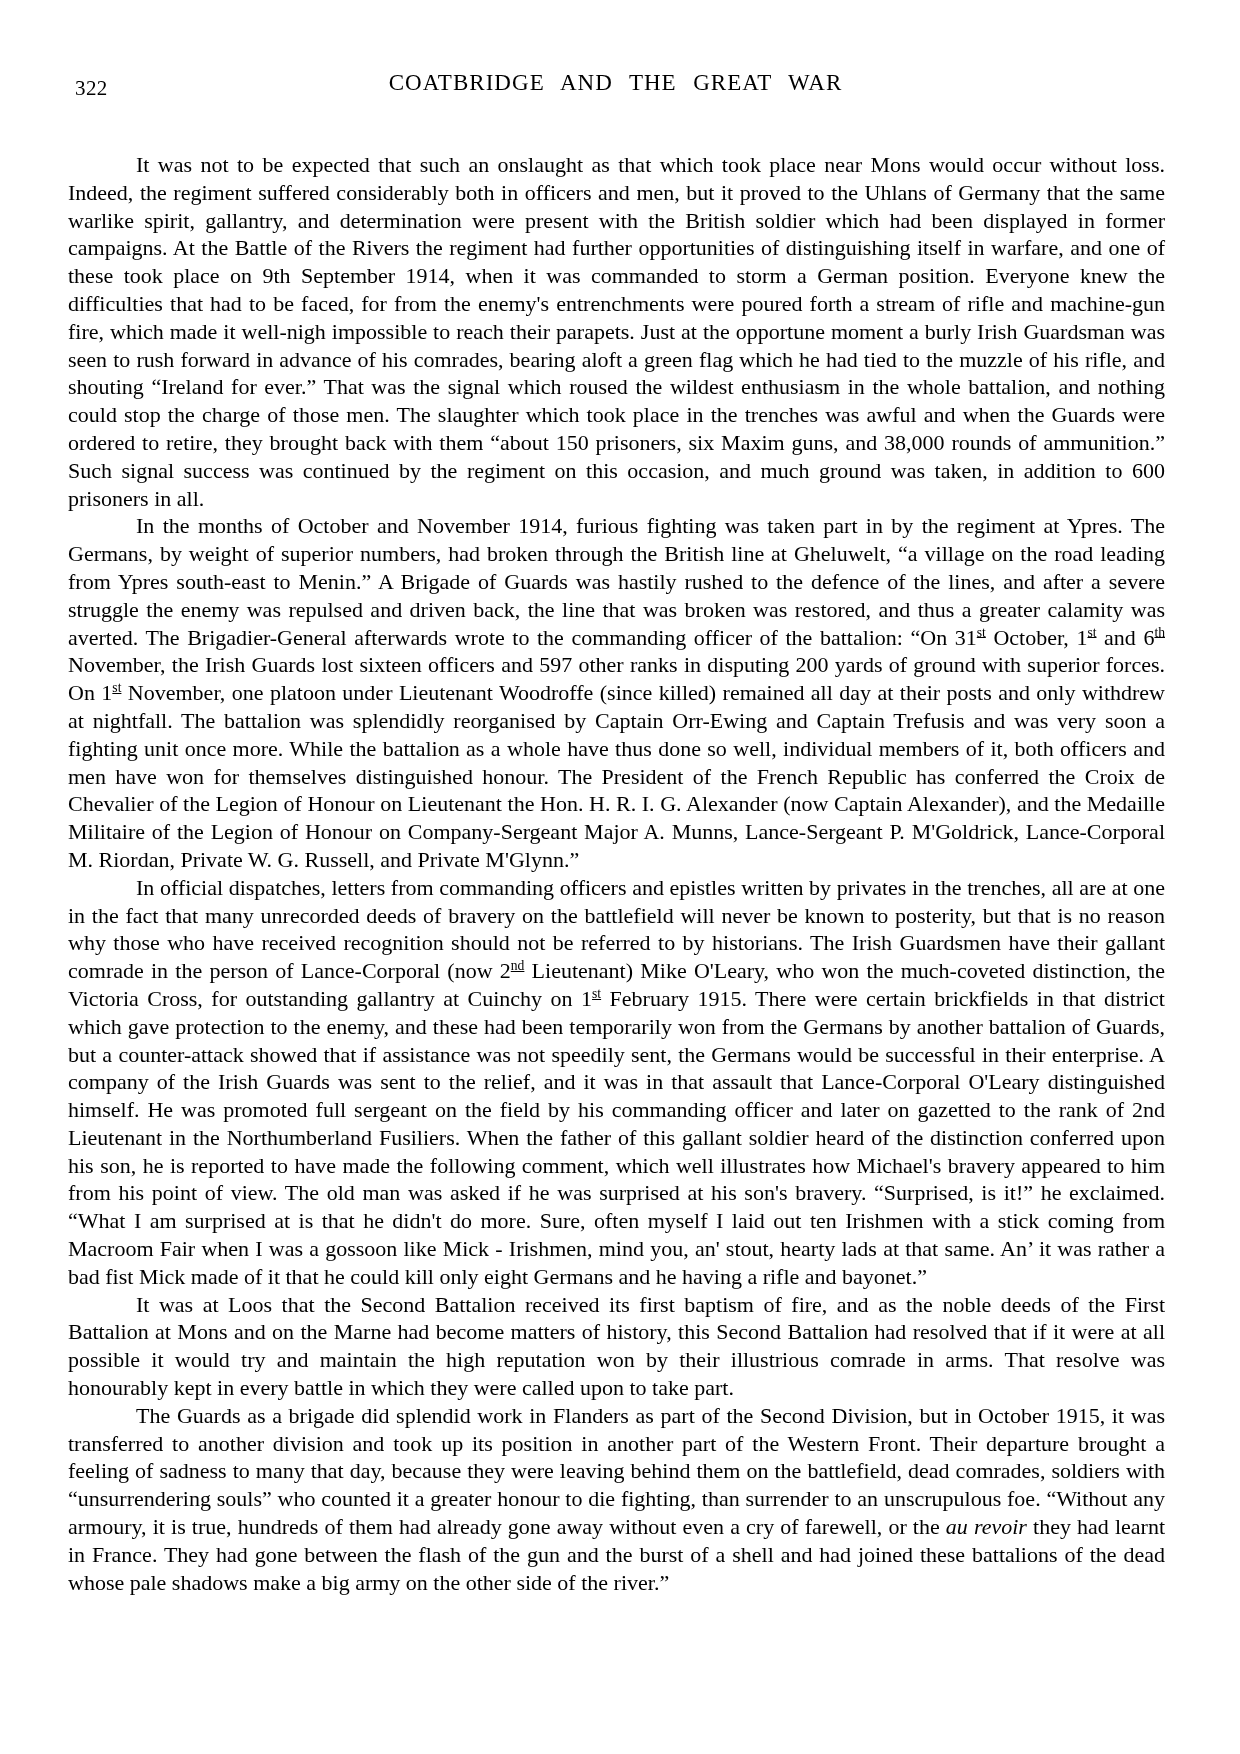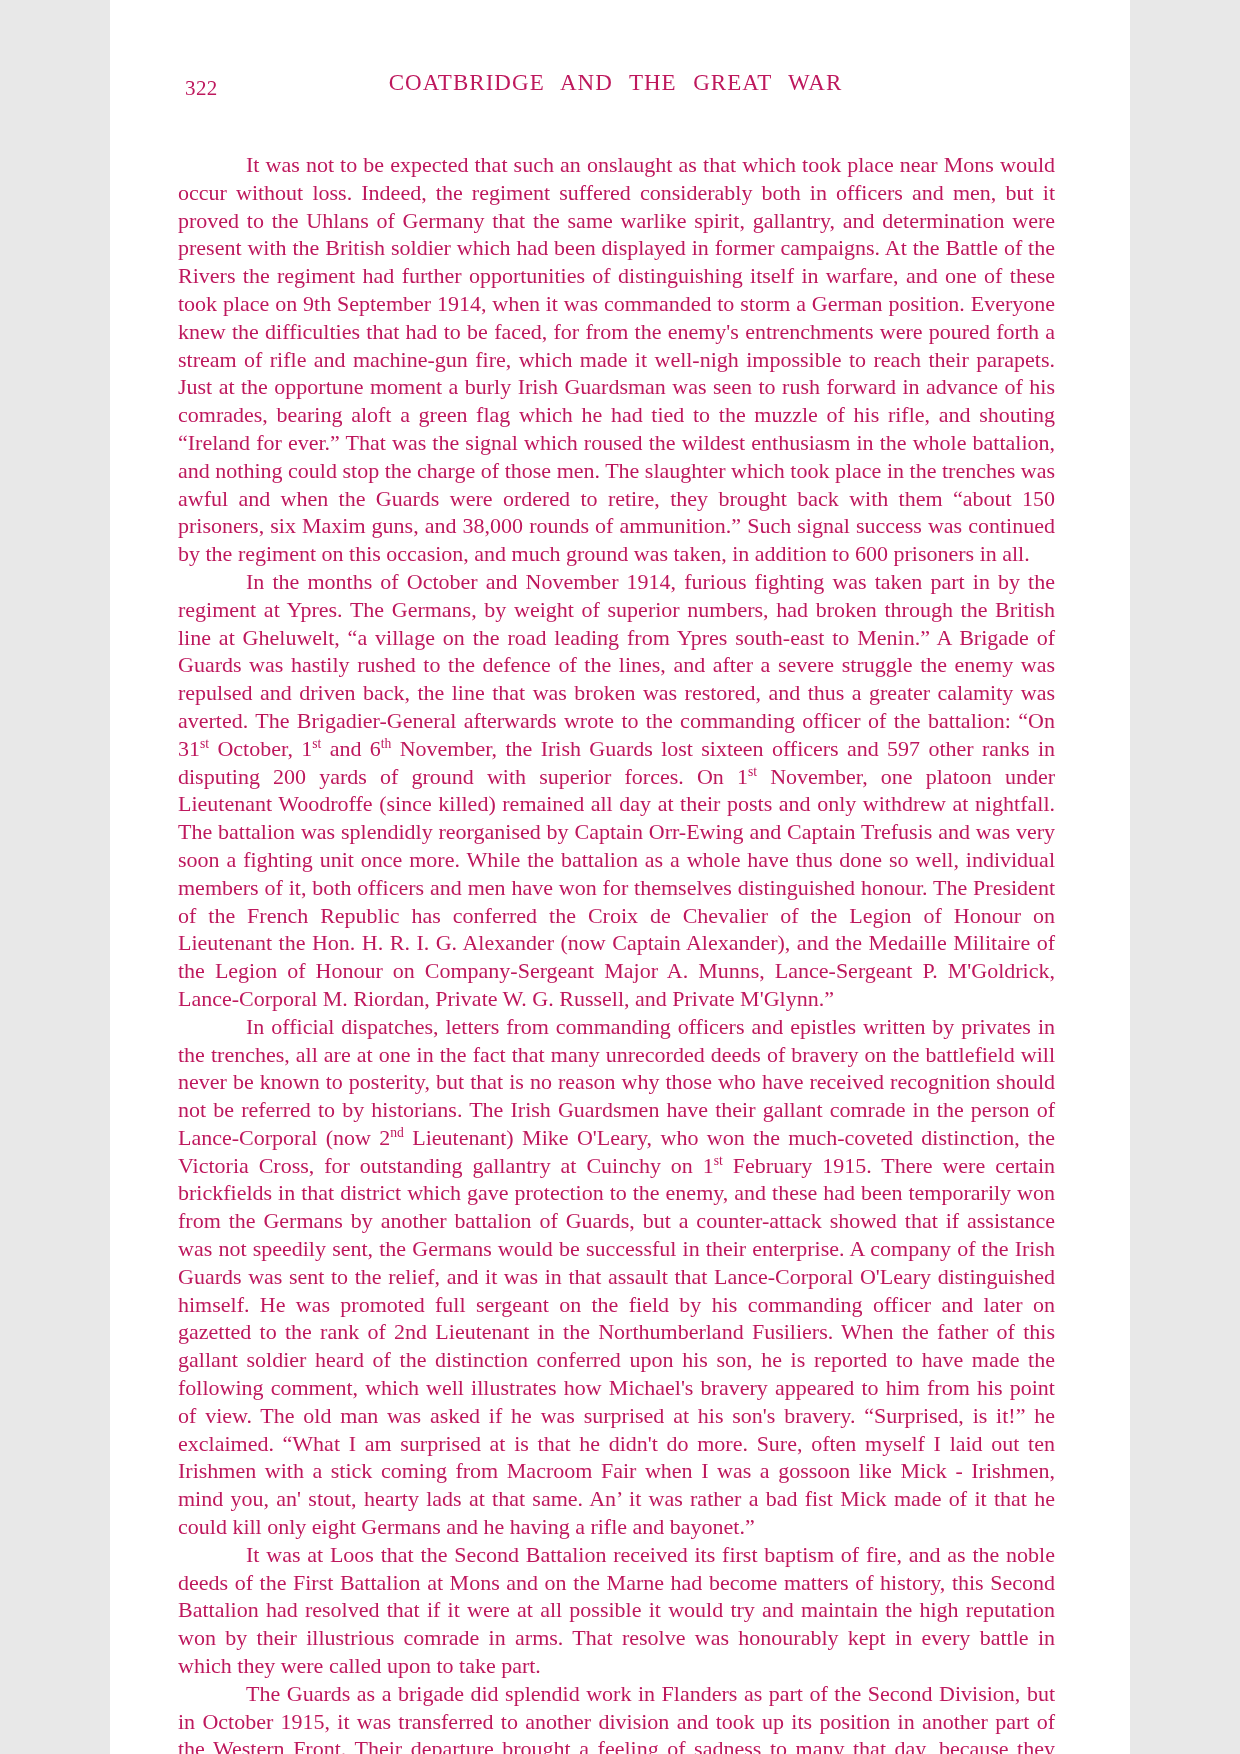--- a/index.html
+++ b/index.html
@@ -2,25 +2,25 @@
 <html><head>
 <meta charset="utf-8">
 <style>
   html, body {
     margin: 0;
     padding: 0;
     background: #e8e8e8;
   }
   .page {
     position: relative;
-    width: 1020px;
+    width: 1240px;
     height: 1754px;
     margin: 0 auto;
     background: #ffffff;
-    color: #be185d;
+    color: #000000;
     font-family: "Liberation Serif", "DejaVu Serif", serif;
     box-sizing: border-box;
     overflow: hidden;
   }
   .page-header {
     position: relative;
     margin: 70px 77px 0 68px;
     height: 34px;
   }
   .page-number {
@@ -47,20 +47,21 @@
   }
   .para {
     margin: 0;
     padding: 0;
     text-indent: 68px;
   }
   .para sup {
     font-size: 0.62em;
     line-height: 0;
     vertical-align: super;
+    text-decoration: underline;
   }
   .para i {
   }
 </style>
 </head>
 <body>
 
 <div class="page">
   <header class="page-header">
     <span class="page-number">322</span>

